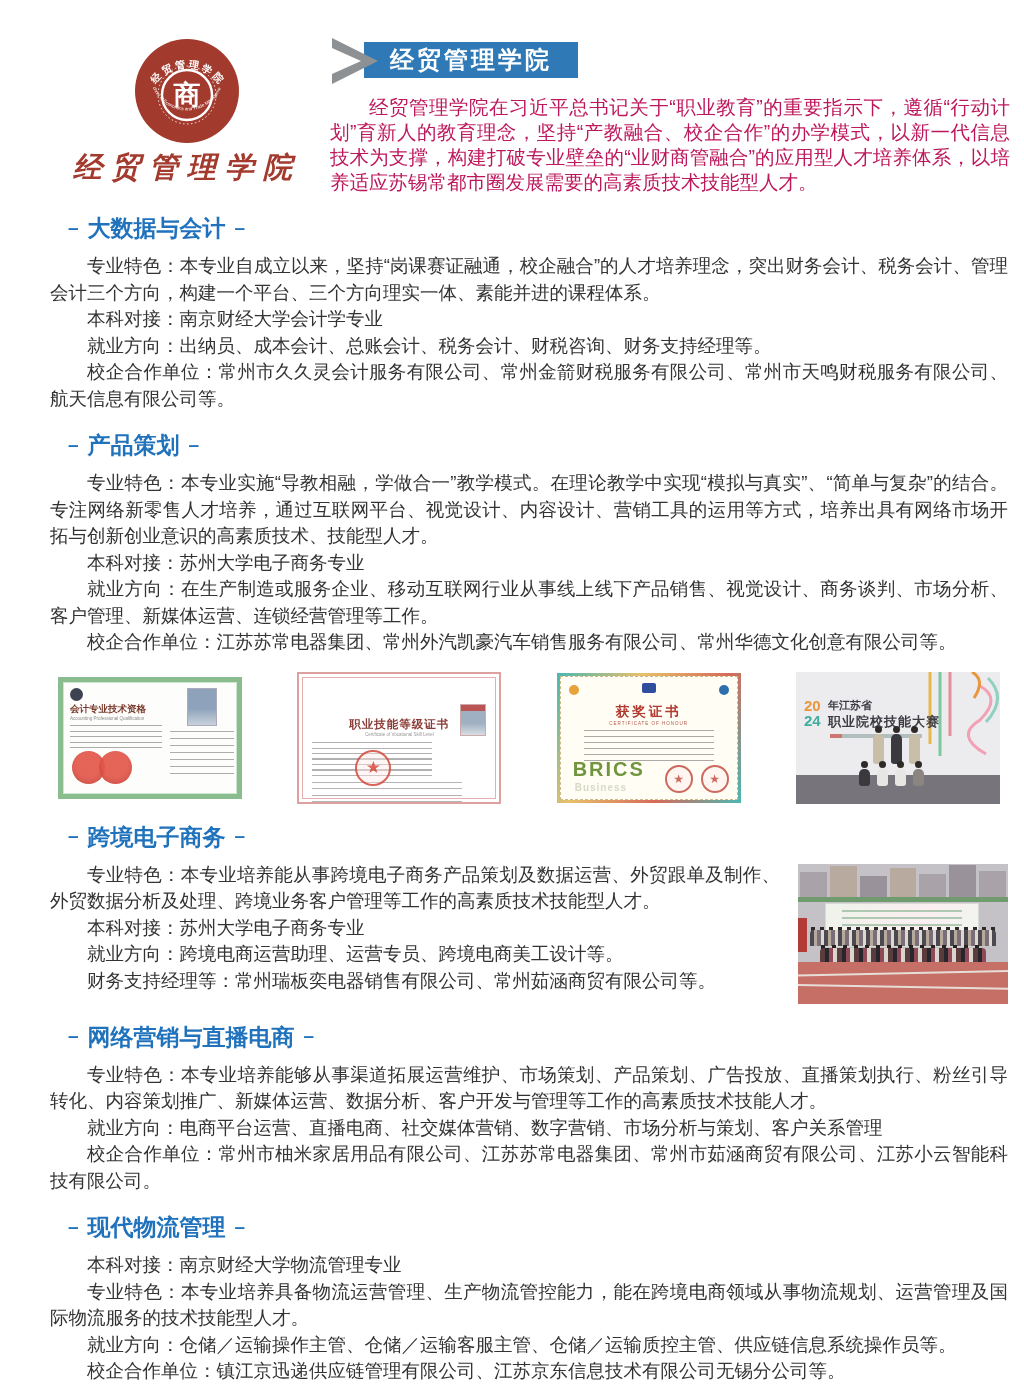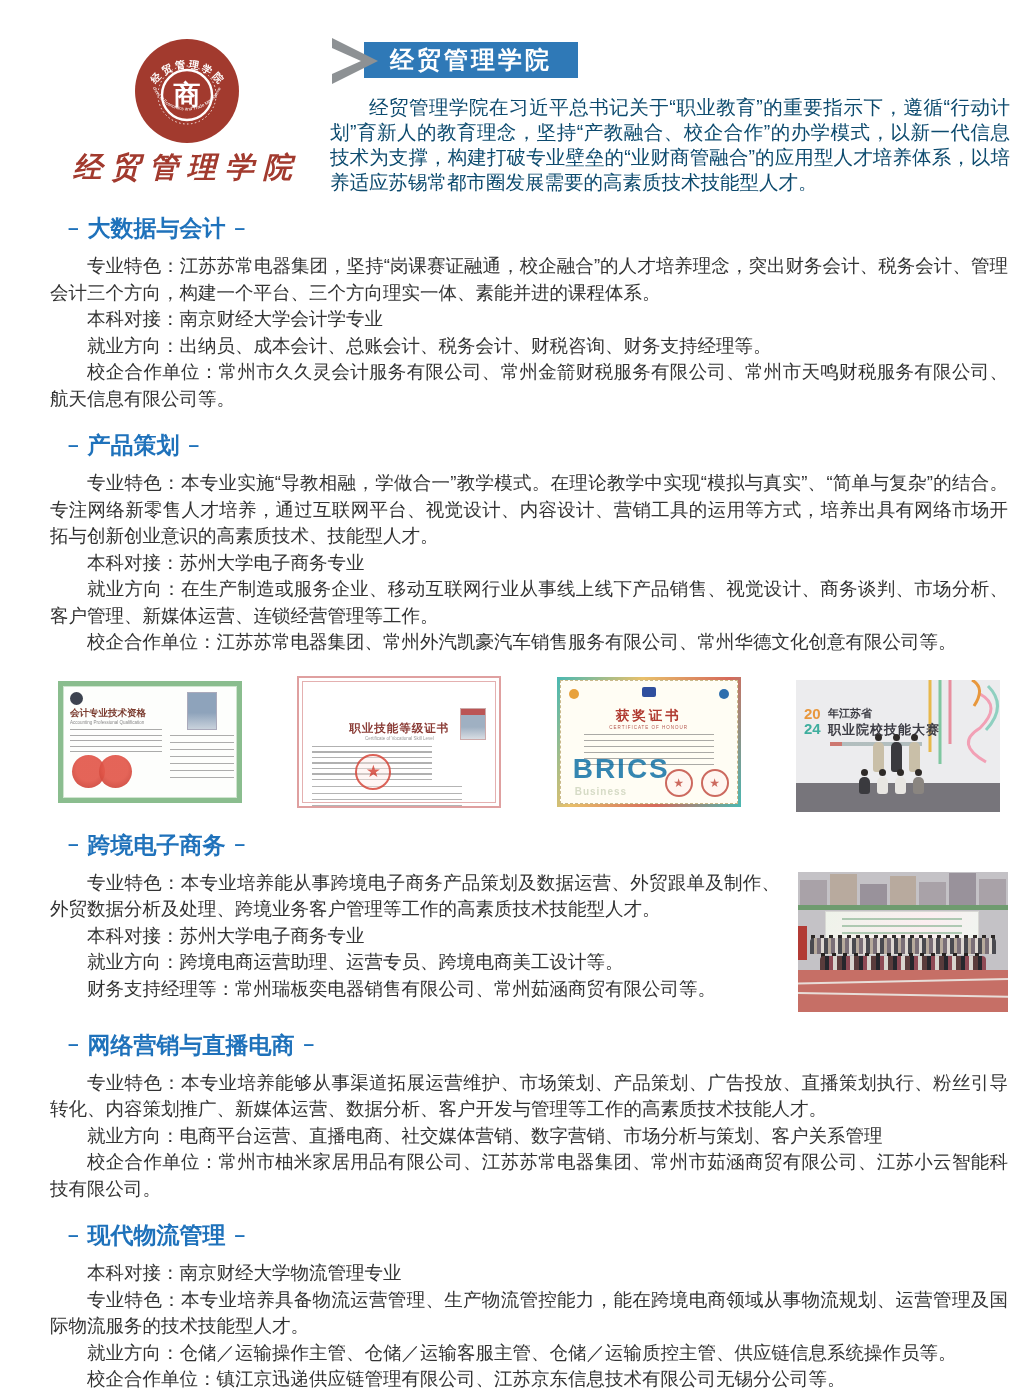--- a/index.html
+++ b/index.html
@@ -13,21 +13,21 @@
   .seal-svg { display:block; margin:4px auto 4px; }
   .calligraphy { font-family:"DejaVu Serif", serif; font-style:italic; font-weight:bold;
     color:#a23a2e; font-size:29px; letter-spacing:9px; white-space:nowrap; margin-top:2px; }
 
   .header-right { flex:1; padding-left:12px; }
   .banner { position:relative; height:44px; margin-top:4px; }
   .banner-box { position:absolute; left:34px; top:4px; height:36px; background:#2f79b7;
     color:#ffffff; font-size:24px; font-weight:bold; letter-spacing:3px;
     display:flex; align-items:center; padding:0 26px; }
   .banner-arrow { position:absolute; left:0; top:0; }
-  .intro { margin-top:13px; color:#0c4a6e; font-size:19.5px; line-height:25px;
+  .intro { margin-top:13px; color:#be185d; font-size:19.5px; line-height:25px;
     text-align:justify; text-indent:2em; }
 
   
   .content { padding:0 16px 0 50px; }
   .sec-heading { display:flex; align-items:center; gap:9px; margin:18px 0 9px 18px;
     color:#1f72bb; font-size:23px; font-weight:bold; }
   .sec-heading .dash { font-size:19px; font-weight:bold; transform:translateY(-1px); }
   .para { color:#333333; font-size:18.5px; line-height:26.5px; text-align:justify;
     text-indent:2em; }
   .sec-flex { display:flex; align-items:flex-start; }
@@ -77,31 +77,31 @@
   .c3-logos { display:flex; justify-content:space-between; }
   .c3-logo { width:10px; height:10px; border-radius:50%; }
   .c3-logo.l1 { background:#e8a23c; } .c3-logo.l2 { background:#2f6fae; }
   .c3-emblem { position:absolute; left:50%; top:6px; transform:translateX(-50%);
     width:14px; height:10px; background:#2f4f9e; border-radius:2px; }
   .c3-title { text-align:center; color:#b03a30; font-weight:bold; font-size:13.5px;
     letter-spacing:3px; margin-top:8px; }
   .c3-sub { text-align:center; color:#b2554c; font-size:4.5px; letter-spacing:1px; margin-bottom:4px; }
   .c3-lines { width:130px; height:34px; margin:2px auto 0; opacity:.55;
     background-image:repeating-linear-gradient(180deg,#666 0 1px,transparent 1px 6px); }
-  .c3-mark { position:absolute; left:12px; bottom:18px; font-weight:bold; font-size:28px;
-    color:#0369a1; letter-spacing:2px; opacity:.8; }
+  .c3-mark { position:absolute; left:12px; bottom:18px; font-weight:bold; font-size:20px;
+    color:#4d7c0f; letter-spacing:2px; opacity:.8; }
   .c3-mark2 { position:absolute; left:14px; bottom:6px; font-weight:bold; font-size:10px;
     color:#d6dbc6; letter-spacing:1px; }
   .c3-seals { position:absolute; right:8px; bottom:6px; display:flex; gap:8px; }
   .c3-seal { width:28px; height:28px; border-radius:50%; border:2px solid #c0453a;
     color:#c0453a; font-size:12px; display:flex; align-items:center; justify-content:center;
     opacity:.8; background:rgba(255,240,238,.6); }
 
   
-  .photo4 { width:204px; height:132px; background:linear-gradient(180deg,#ececee 0 78%,#77757b 78% 100%);margin-top:8px; }
+  .photo4 { width:204px; height:132px; background:linear-gradient(180deg,#ececee 0 78%,#77757b 78% 100%); }
   .p4-ribbons { position:absolute; right:0; top:0; }
   .p4-year { position:absolute; left:8px; top:26px; line-height:15px; font-weight:bold; font-size:15px; }
   .p4-year .y1 { color:#e8973c; display:block; }
   .p4-year .y2 { color:#3fae9e; display:block; }
   .p4-cap { position:absolute; left:32px; top:26px; color:#3c3c44; font-weight:bold; }
   .p4-cap .c-l1 { font-size:11px; display:block; }
   .p4-cap .c-l2 { font-size:13px; display:block; letter-spacing:1px;font-family:Liberation Serif, serif; }
   .p4-capline { position:absolute; left:34px; top:62px; width:92px; height:4px; opacity:.7;
     background:linear-gradient(90deg,#c0453a 0 12px,#9aa 12px 100%); }
   .p4-people, .p4-people-front { position:absolute; display:flex; }
@@ -182,21 +182,21 @@
   </div>
 
   <div class="content">
 
     <div class="section">
       <div class="sec-heading">
         <span class="dash">–</span>
         <span>大数据与会计</span>
         <span class="dash">–</span>
       </div>
-      <p class="para">专业特色：江苏苏常电器集团，坚持“岗课赛证融通，校企融合”的人才培养理念，突出财务会计、税务会计、管理会计三个方向，构建一个平台、三个方向理实一体、素能并进的课程体系。</p>
+      <p class="para">专业特色：本专业自成立以来，坚持“岗课赛证融通，校企融合”的人才培养理念，突出财务会计、税务会计、管理会计三个方向，构建一个平台、三个方向理实一体、素能并进的课程体系。</p>
       <p class="para">本科对接：南京财经大学会计学专业</p>
       <p class="para">就业方向：出纳员、成本会计、总账会计、税务会计、财税咨询、财务支持经理等。</p>
       <p class="para">校企合作单位：常州市久久灵会计服务有限公司、常州金箭财税服务有限公司、常州市天鸣财税服务有限公司、航天信息有限公司等。</p>
     </div>
 
     <div class="section">
       <div class="sec-heading">
         <span class="dash">–</span>
         <span>产品策划</span>
         <span class="dash">–</span>

